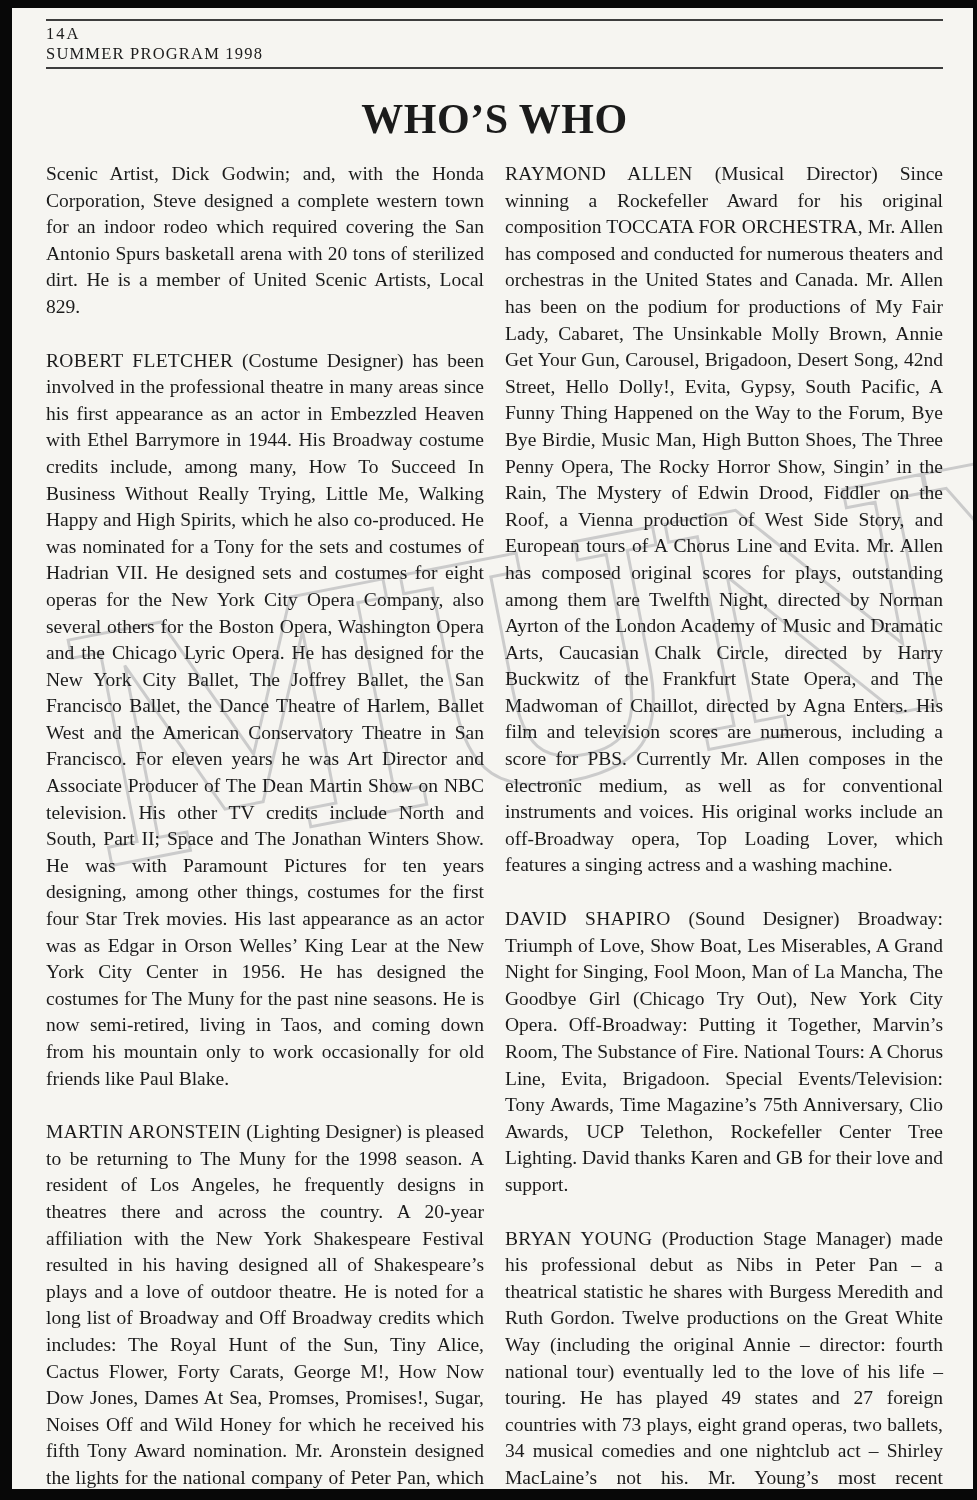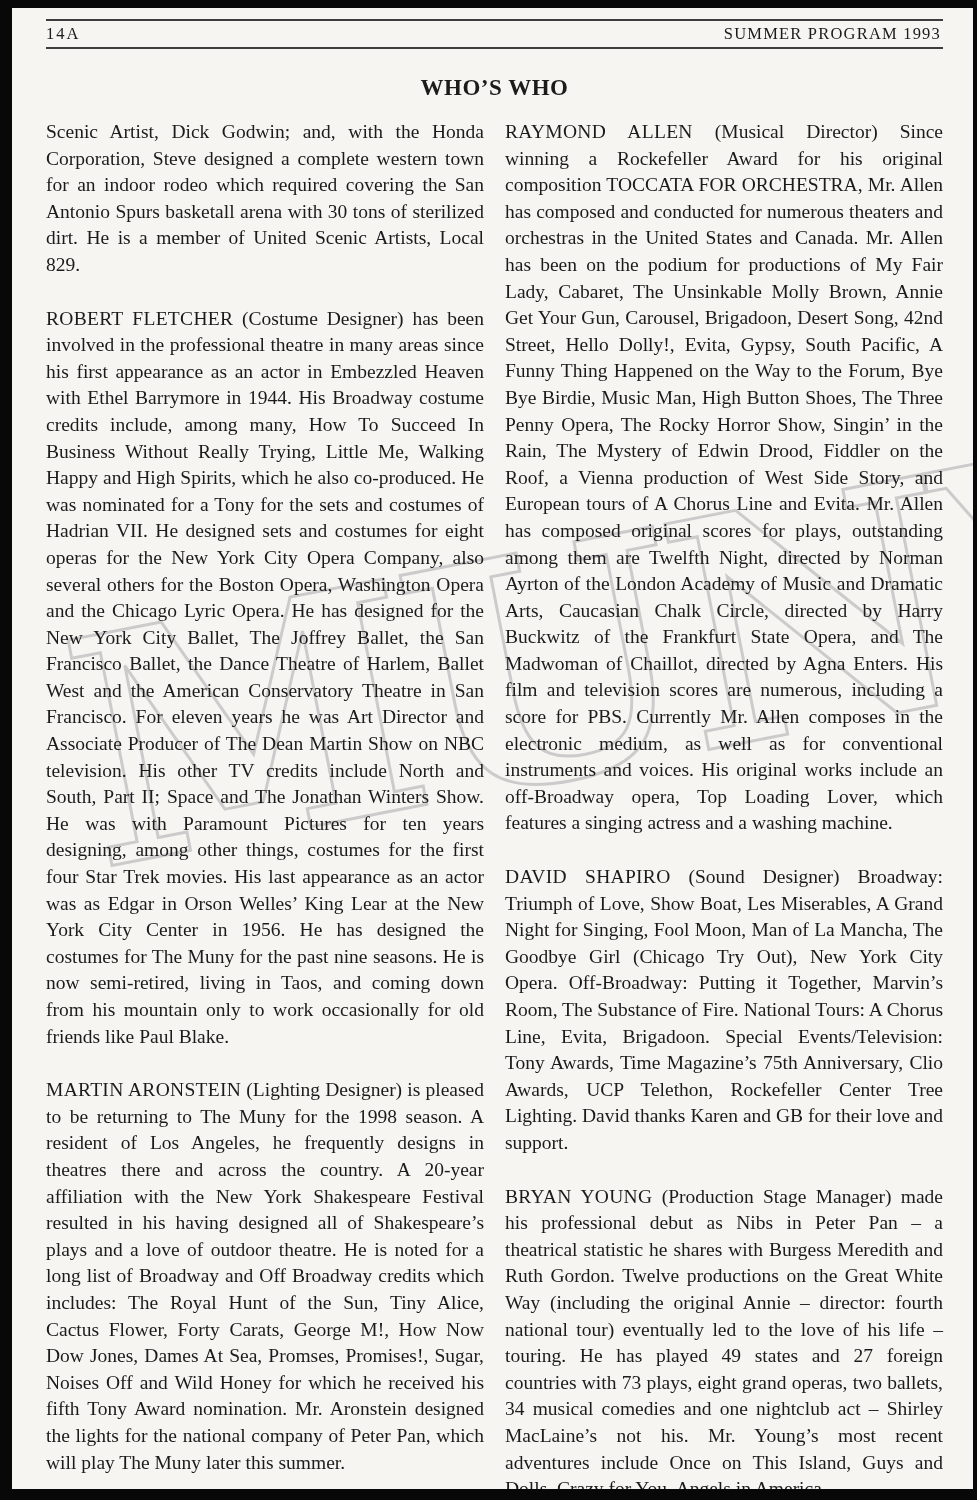--- a/index.html
+++ b/index.html
@@ -19,27 +19,27 @@
   .edge.bottom{left:0;bottom:0;width:100%;height:11px;}
   .edge.right{right:0;top:0;width:4px;height:100%;}
 
   .paper{position:relative;z-index:1;padding:19px 34px 0 46px;}
 
   .running-head{
     border-top:2px solid #3d3d3d;
     border-bottom:2px solid #3d3d3d;
     display:flex;justify-content:space-between;align-items:baseline;
     padding:3px 2px 3px 0;
-    font-size:16.5px;letter-spacing:1.2px;
+    font-size:16.5px;letter-spacing:1.2px;flex-direction:column;
   }
   .running-head .pageno{letter-spacing:2px;}
 
   h1.whoswho{
     text-align:center;
-    font-size:23px;
+    font-size:42px;
     font-weight:bold;
     letter-spacing:.5px;
     margin:26px 0 18px 0;
   }
 
   .columns{display:flex;gap:21px;position:relative;z-index:2;}
   .col{flex:1 1 0;min-width:0;}
   .col p{
     margin:0 0 27px 0;
     font-size:19.5px;
@@ -74,28 +74,28 @@
   <div class="edge top"></div>
   <div class="edge left"></div>
   <div class="edge bottom"></div>
   <div class="edge right"></div>
 
   <div class="watermark">MUNY</div>
 
   <div class="paper">
     <div class="running-head">
       <span class="pageno">14A</span>
-      <span class="program">SUMMER PROGRAM 1993</span>
+      <span class="program">SUMMER PROGRAM 1998</span>
     </div>
 
     <h1 class="whoswho">WHO’S WHO</h1>
 
     <div class="columns">
       <div class="col">
-          <p><span>Scenic Artist, Dick Godwin; and, with the Honda Corporation, Steve designed a complete western town for an indoor rodeo which required covering the San Antonio Spurs basketall arena with 30 tons of sterilized dirt. He is a member of United Scenic Artists, Local 829.</span></p>
+          <p><span>Scenic Artist, Dick Godwin; and, with the Honda Corporation, Steve designed a complete western town for an indoor rodeo which required covering the San Antonio Spurs basketall arena with 20 tons of sterilized dirt. He is a member of United Scenic Artists, Local 829.</span></p>
           <p><span class="b">ROBERT FLETCHER</span><span class="i"> (Costume Designer)</span><span> has been involved in the professional theatre in many areas since his first appearance as an actor in </span><span class="i">Embezzled Heaven</span><span> with Ethel Barrymore in 1944. His Broadway costume credits include, among many, </span><span class="i">How To Succeed In Business Without Really Trying, Little Me, Walking Happy</span><span> and </span><span class="i">High Spirits,</span><span>  which he also co-produced. He was nominated for a Tony for the sets and costumes of </span><span class="i">Hadrian VII.</span><span> He designed sets and costumes for eight operas for the New York City Opera Company, also several others for the Boston Opera, Washington Opera and the Chicago Lyric Opera. He has designed for the New York City Ballet, The Joffrey Ballet, the San Francisco Ballet, the Dance Theatre of Harlem, Ballet West and the American Conservatory Theatre in San Francisco. For eleven years he was Art Director and Associate Producer of </span><span class="i">The Dean Martin Show</span><span> on NBC television. His other TV credits include </span><span class="i">North and South, Part II; Space</span><span> and </span><span class="i">The Jonathan Winters Show.</span><span> He was with Paramount Pictures for ten years designing, among other things, costumes for the first four </span><span class="i">Star Trek</span><span> movies. His last appearance as an actor was as Edgar in Orson Welles’ </span><span class="i">King Lear</span><span> at the New York City Center in 1956. He has designed the costumes for The Muny for the past nine seasons. He is now semi-retired, living in Taos, and coming down from his mountain only to work occasionally for old friends like Paul Blake.</span></p>
           <p><span class="b">MARTIN ARONSTEIN</span><span class="i"> (Lighting Designer)</span><span> is pleased to be returning to The Muny for the 1998 season. A resident of Los Angeles, he frequently designs in theatres there and across the country. A 20-year affiliation with the New York Shakespeare Festival resulted in his having designed all of Shakespeare’s plays and a love of outdoor theatre. He is noted for a long list of Broadway and Off Broadway credits which includes:  </span><span class="i">The Royal Hunt of the Sun, Tiny Alice, Cactus Flower, Forty Carats, George M!, How Now Dow Jones, Dames At Sea, Promses, Promises!, Sugar, Noises Off</span><span> and </span><span class="i">Wild Honey</span><span> for which he received his fifth Tony Award nomination. Mr. Aronstein designed the lights for the national company of </span><span class="i">Peter Pan,</span><span> which will play The Muny later this summer.</span></p>
         </div>
       <div class="col">
           <p><span class="b">RAYMOND ALLEN</span><span class="i"> (Musical Director)</span><span> Since winning a Rockefeller Award for his original composition TOCCATA FOR ORCHESTRA, Mr. Allen has composed and conducted for numerous theaters and orchestras in the United States and Canada. Mr. Allen has been on the podium for productions of </span><span class="i">My Fair Lady, Cabaret, The Unsinkable Molly Brown, Annie Get Your Gun, Carousel, Brigadoon, Desert Song, 42nd Street, Hello Dolly!, Evita, Gypsy, South Pacific, A Funny Thing Happened on the Way to the Forum, Bye Bye Birdie, Music Man, High Button Shoes, The Three Penny Opera, The Rocky Horror Show, Singin’ in the Rain, The Mystery of Edwin Drood, Fiddler on the Roof,</span><span> a Vienna production of </span><span class="i">West Side Story,</span><span> and European tours of </span><span class="i">A Chorus Line</span><span> and </span><span class="i">Evita.</span><span> Mr. Allen has composed original scores for plays, outstanding among them are </span><span class="i">Twelfth Night,</span><span> directed by Norman Ayrton of the London Academy of Music and Dramatic Arts, </span><span class="i">Caucasian Chalk Circle,</span><span> directed by Harry Buckwitz of the Frankfurt State Opera, and </span><span class="i">The Madwoman of Chaillot</span><span>, directed by Agna Enters. His film and television scores are numerous, including a score for PBS. Currently Mr. Allen composes in the electronic medium, as well as for conventional instruments and voices. His original works include an off-Broadway opera, </span><span class="i">Top Loading Lover,</span><span> which features a singing actress and a washing machine.</span></p>
           <p><span class="b">DAVID SHAPIRO</span><span class="i"> (Sound Designer)</span><span> Broadway: </span><span class="i">Triumph of Love, Show Boat, Les Miserables, A Grand Night for Singing, Fool Moon, Man of La Mancha, The Goodbye Girl</span><span> (Chicago Try Out), New York City Opera. Off-Broadway: </span><span class="i">Putting it Together, Marvin’s Room, The Substance of Fire.</span><span> National Tours: </span><span class="i">A Chorus Line, Evita, Brigadoon.</span><span> Special Events/Television: Tony Awards, Time Magazine’s 75th Anniversary, Clio Awards, UCP Telethon, Rockefeller Center Tree Lighting. David thanks Karen and GB for their love and support.</span></p>
           <p><span class="b">BRYAN YOUNG</span><span class="i"> (Production Stage Manager)</span><span> made his professional debut as Nibs in </span><span class="i">Peter Pan</span><span> – a theatrical statistic he shares with Burgess Meredith and Ruth Gordon. Twelve productions on the Great White Way (including the original </span><span class="i">Annie</span><span> – director: fourth national tour) eventually led to the love of his life – touring. He has played 49 states and 27 foreign countries with 73 plays, eight grand operas, two ballets, 34 musical comedies and one nightclub act – Shirley MacLaine’s not his. Mr. Young’s most recent adventures include </span><span class="i">Once on This Island, Guys and Dolls, Crazy for You, Angels in America</span></p>
         </div>
     </div>
   </div>

